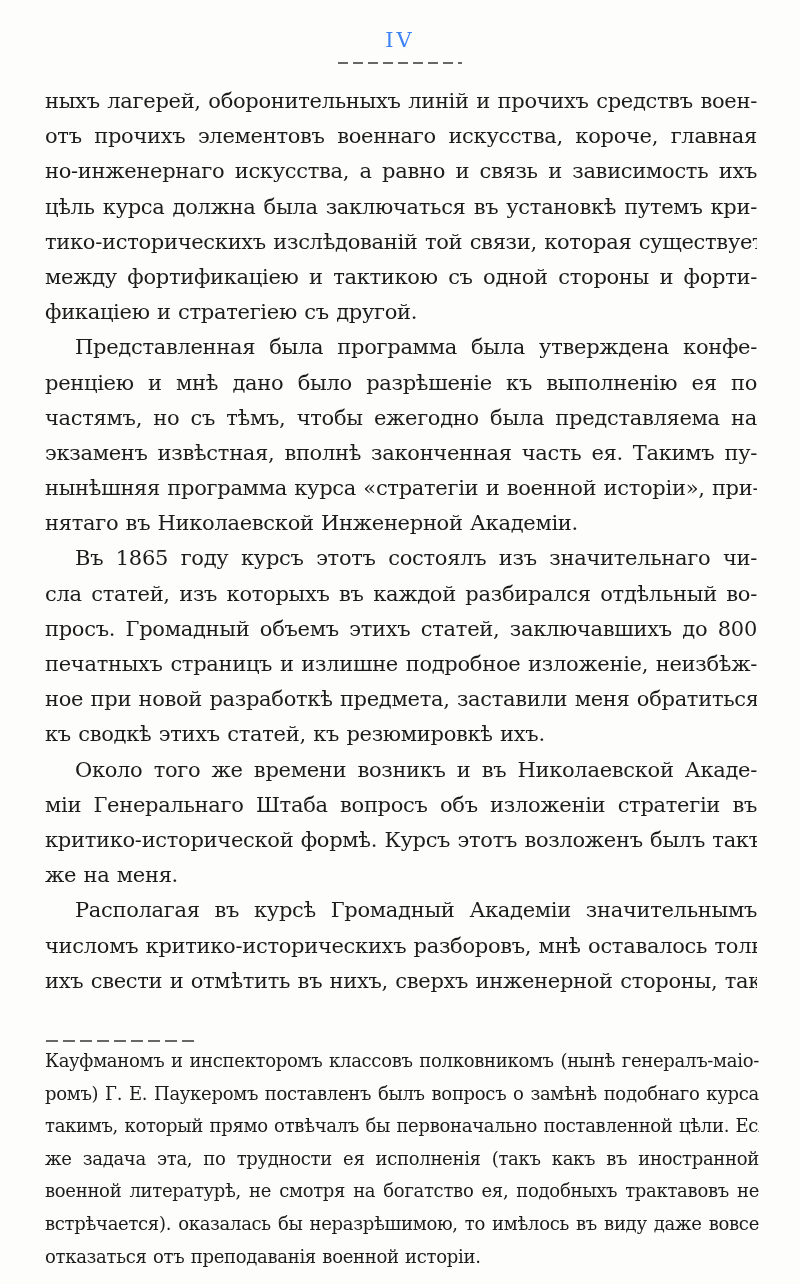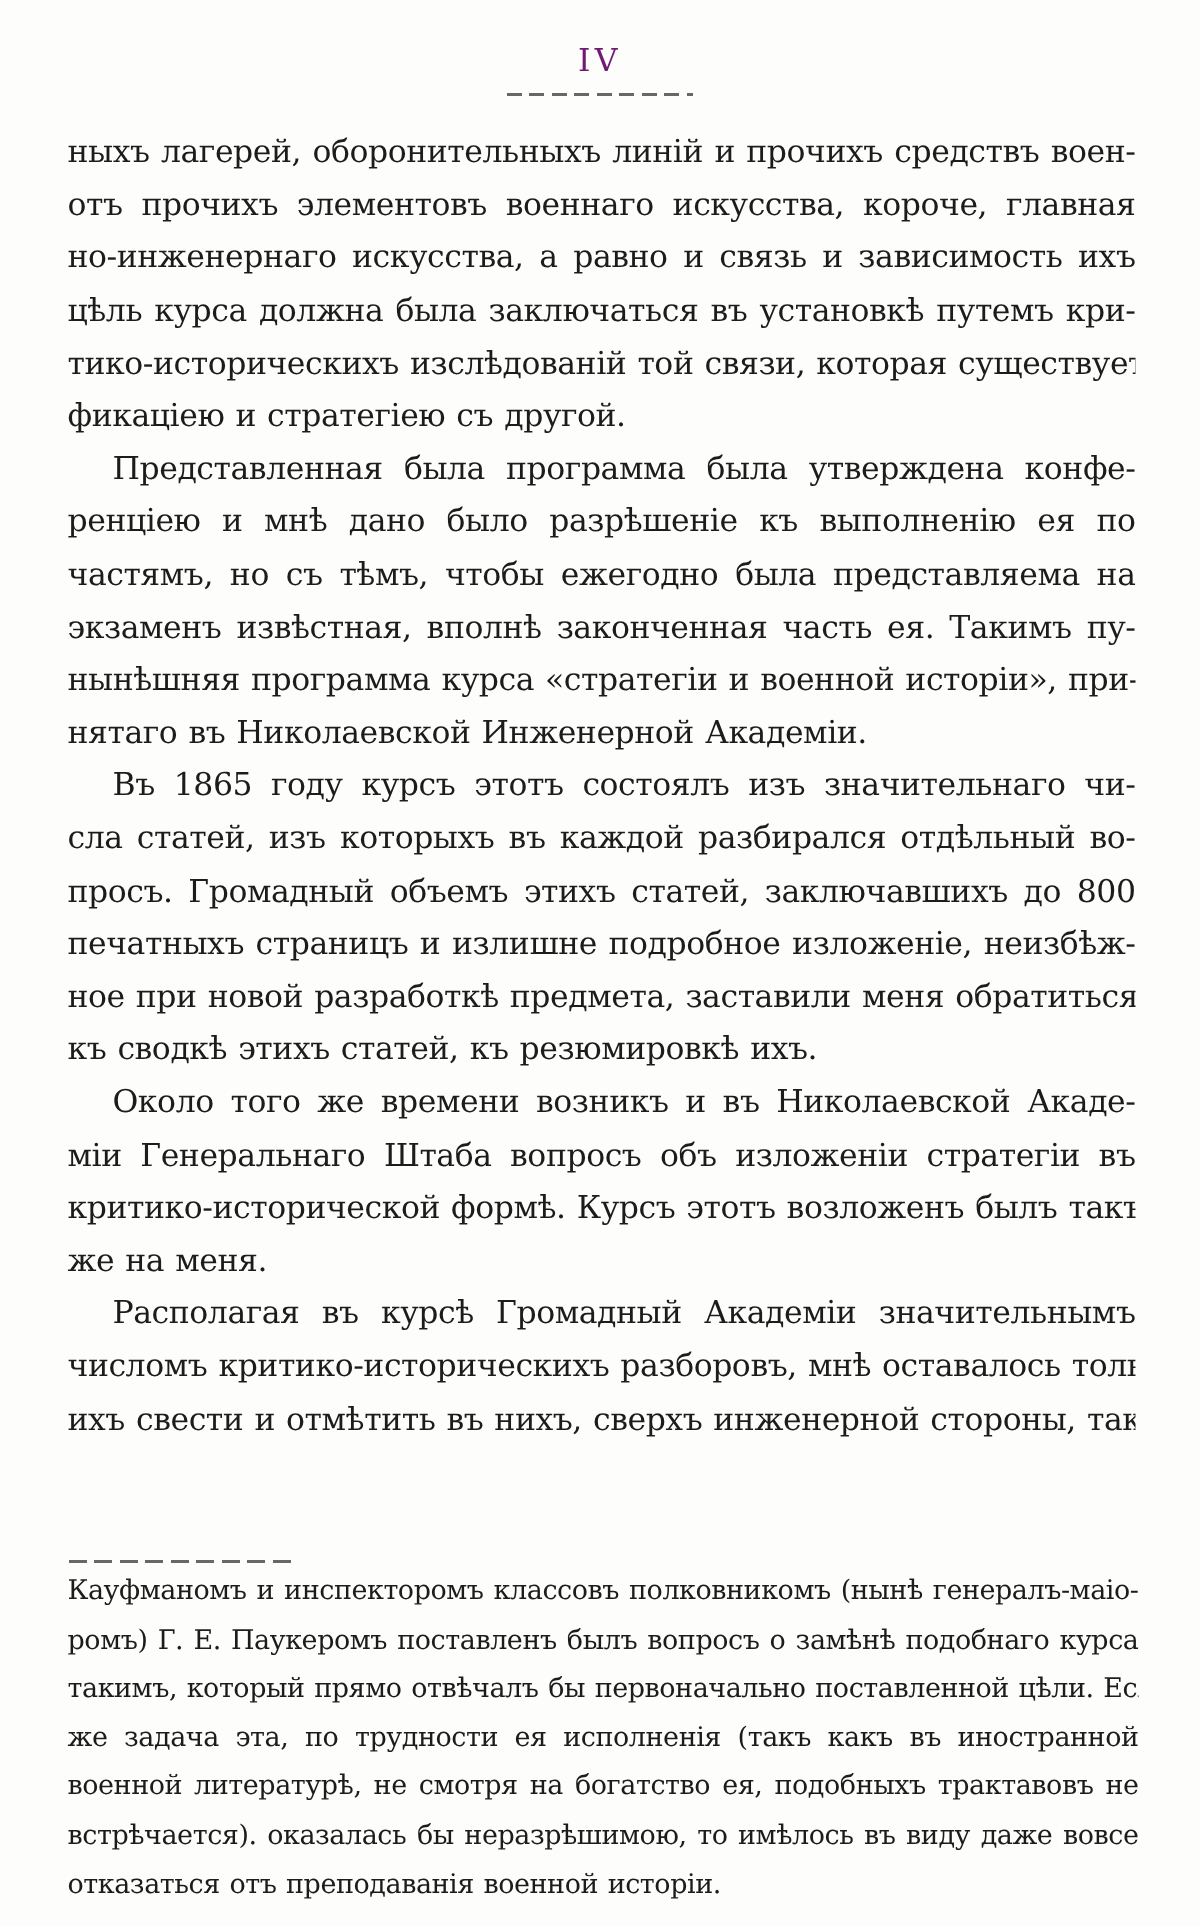--- a/index.html
+++ b/index.html
@@ -20,21 +20,21 @@
   .pagenum-wrap {
     position: absolute;
     top: 28px;
     left: 0;
     width: 100%;
     text-align: center;
   }
   .pagenum {
     font-size: 21px;
     letter-spacing: 3px;
-    color: #701a75;
+    color: #3b82f6;
   }
   .header-rule {
     position: absolute;
     top: 62px;
     left: 338px;
     width: 124px;
     height: 2px;
     background: repeating-linear-gradient(90deg, #4d4d4d 0 10px, rgba(0,0,0,0) 10px 15px);
     opacity: 0.85;
   }
@@ -95,20 +95,21 @@
 
   <div class="header-rule"></div>
 
   <div class="main-text">
       <div>
         <div class="line">ныхъ лагерей, оборонительныхъ линій и прочихъ средствъ воен-</div>
         <div class="line">отъ прочихъ элементовъ военнаго искусства, короче, главная</div>
         <div class="line">но-инженернаго искусства, а равно и связь и зависимость ихъ</div>
         <div class="line">цѣль курса должна была заключаться въ установкѣ путемъ кри-</div>
         <div class="line">тико-историческихъ изслѣдованій той связи, которая существуетъ</div>
+        <div class="line">между фортификаціею и тактикою съ одной стороны и форти-</div>
         <div class="line  last">фикаціею и стратегіею съ другой.</div>
       </div>
       <div>
         <div class="line  first-indent">Представленная была программа была утверждена конфе-</div>
         <div class="line">ренціею и мнѣ дано было разрѣшеніе къ выполненію ея по</div>
         <div class="line">частямъ, но съ тѣмъ, чтобы ежегодно была представляема на</div>
         <div class="line">экзаменъ извѣстная, вполнѣ законченная часть ея. Такимъ пу-</div>
         <div class="line">нынѣшняя программа курса «стратегіи и военной исторіи», при-</div>
         <div class="line  last">нятаго въ Николаевской Инженерной Академіи.</div>
       </div>

